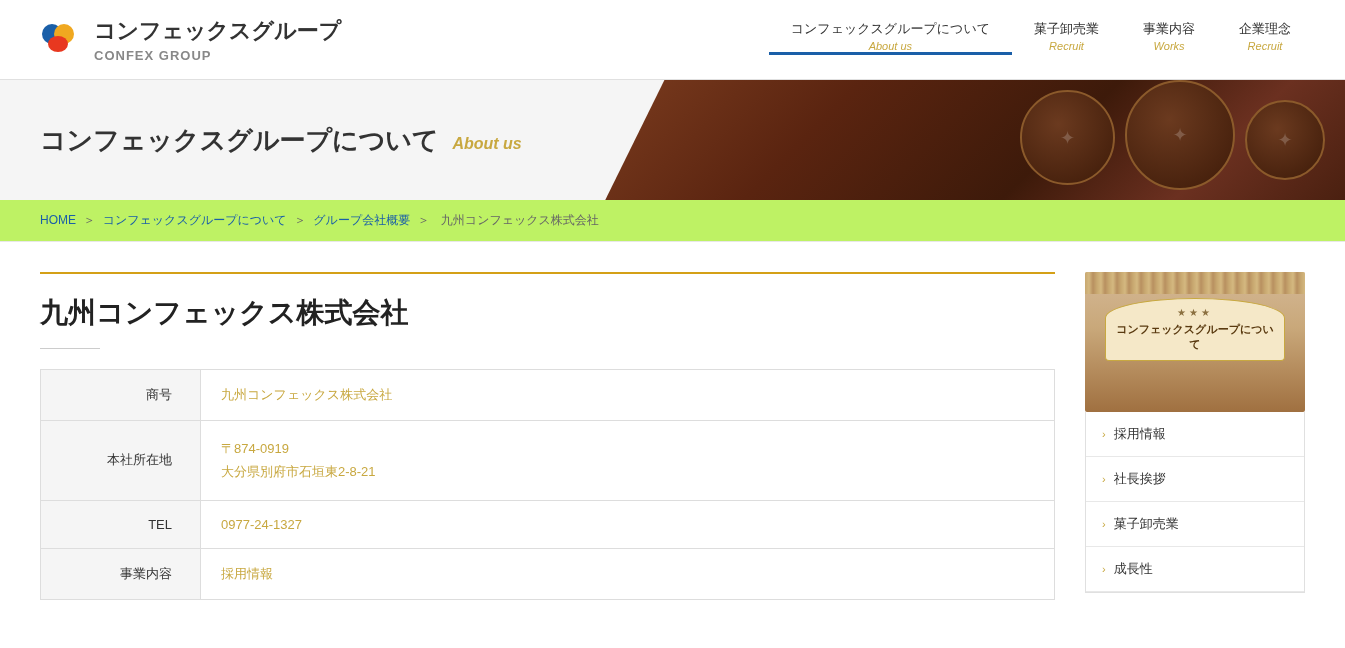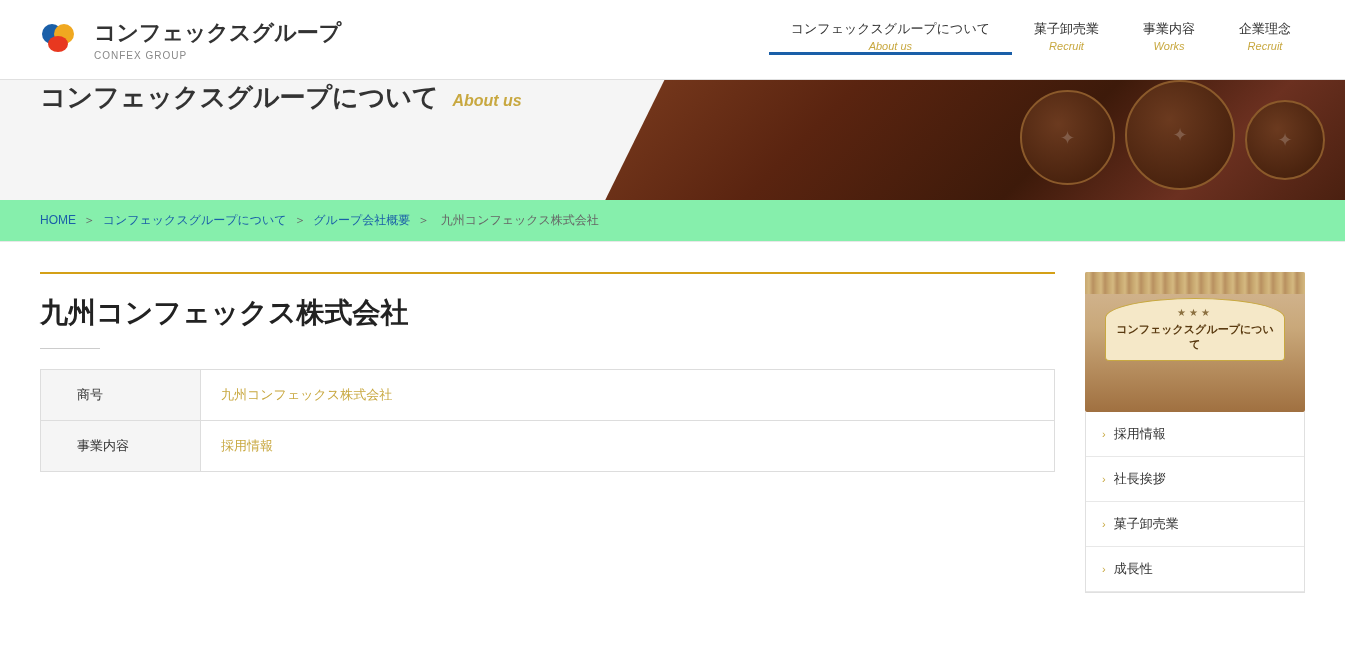--- a/index.html
+++ b/index.html
@@ -23,24 +23,25 @@
     #logo-icon {
       width: 52px;
       height: 52px;
     }
     #logo-text {
       font-size: 22px;
       font-weight: bold;
       color: #333;
     }
     #logo-sub {
-      font-size: 10px;
+      font-size: 13px;
       color: #888;
       margin-top: 2px;
       letter-spacing: 1px;
+      font-weight: bold;
     }
     #nav {
       display: flex;
       gap: 0;
       margin-left: auto;
       align-items: flex-end;
       padding-bottom: 4px;
     }
     .nav-item {
       display: flex;
@@ -64,20 +65,21 @@
       margin-top: 2px;
     }
 
     
     #hero {
       position: relative;
       height: 120px;
       background: linear-gradient(to right, #f5f5f5 55%, #8b4513 100%);
       overflow: hidden;
       display: flex;
+      align-items: center;
     }
     #hero-bg {
       position: absolute;
       right: 0;
       top: 0;
       width: 55%;
       height: 100%;
       background: linear-gradient(135deg, #7a3b1e 0%, #5a2410 30%, #3d1a0a 60%, #6b3020 80%, #4a2010 100%);
       clip-path: polygon(8% 0%, 100% 0%, 100% 100%, 0% 100%);
     }
@@ -117,21 +119,21 @@
       font-style: italic;
       font-weight: bold;
       margin-left: 10px;
     }
 
     
     #breadcrumb {
       padding: 12px 40px;
       font-size: 12px;
       color: #666;
-      background: #86efac;
+      background: #bef264;
       border-bottom: 1px solid #e8e8e8;
     }
     #breadcrumb a {
       color: #1a5fa8;
       text-decoration: none;
     }
     #breadcrumb span { color: #666; margin: 0 4px; }
 
     
     #main {
@@ -168,24 +170,24 @@
     #company-table {
       width: 100%;
       border-collapse: collapse;
       border: 1px solid #ddd;
     }
     #company-table tr {
       border-bottom: 1px solid #ddd;
     }
     #company-table th {
       background: #f5f5f5;
-      padding: 16px 36px;
+      padding: 16px 28px;
       font-weight: normal;
       color: #333;
-      text-align: left;
+      text-align: right;
       width: 160px;
       border-right: 1px solid #ddd;
       font-size: 13px;
     }
     #company-table td {
       padding: 16px 20px;
       color: #c8a840;
       font-size: 13px;
     }
     #company-table td.multi-line {
@@ -326,20 +328,28 @@
   <div id="content">
     <hr id="content-divider">
     <h1 id="page-heading">九州コンフェックス株式会社</h1>
     <hr id="sub-divider">
 
     <table id="company-table">
       <tbody id="table-body">
       <tr>
             <th>商号</th>
             <td>九州コンフェックス株式会社</td>
+          </tr>
+          <tr>
+            <th>本社所在地</th>
+            <td class="multi-line">〒874-0919<br>大分県別府市石垣東2-8-21</td>
+          </tr>
+          <tr>
+            <th>TEL</th>
+            <td>0977-24-1327</td>
           </tr>
           <tr>
             <th>事業内容</th>
             <td>採用情報</td>
           </tr>
         </tbody>
     </table>
   </div>
 
   <div id="sidebar">

